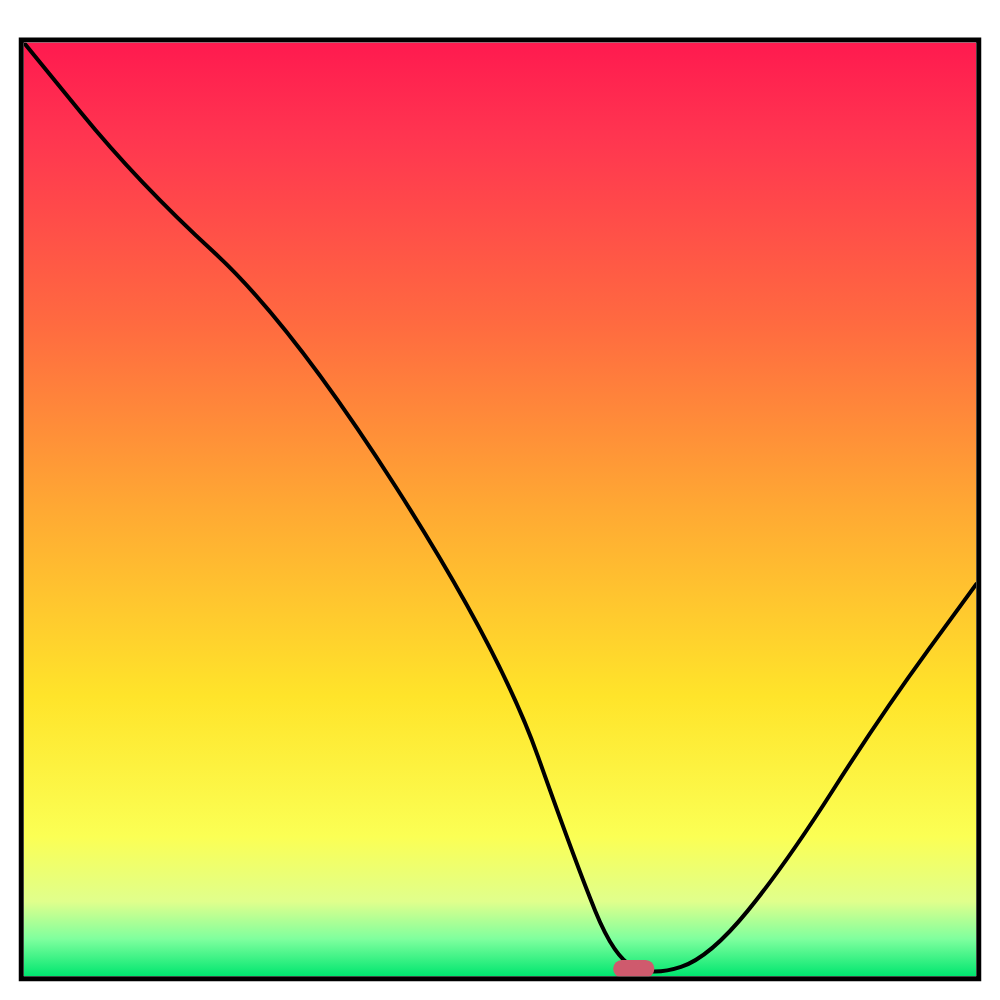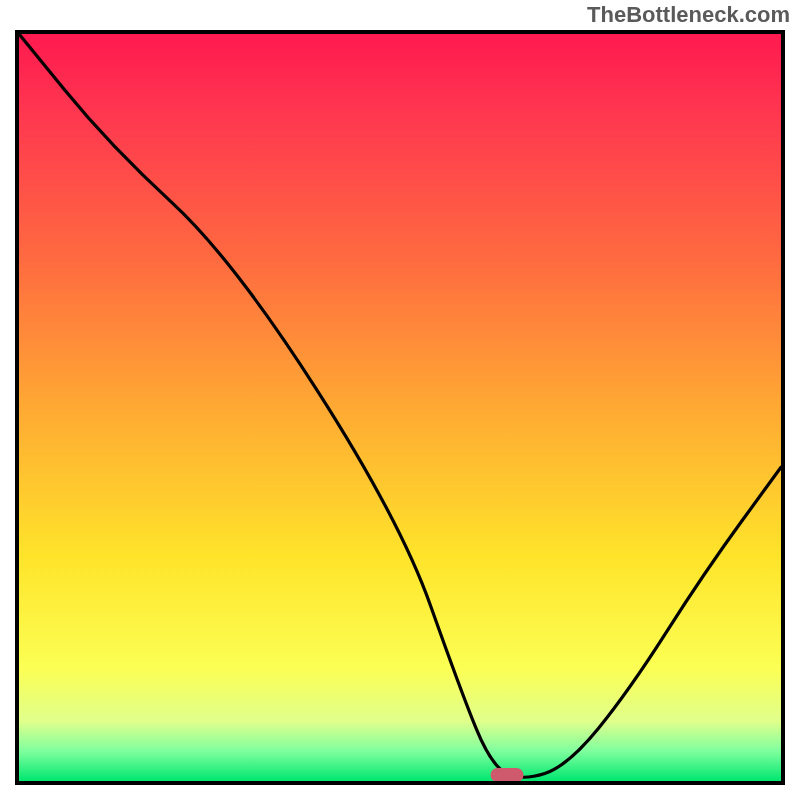--- a/index.html
+++ b/index.html
@@ -68,21 +68,20 @@
     border-radius: 7px;
     background: #cf5a6d;
     transform: translate(-50%, -50%);
   }
 </style>
 </head>
 <body>
 
 <div class="stage">
 
-  <div class="watermark">TheBottleneck.com</div>
 
   <div class="plot-frame">
 
     <div class="gradient-field"></div>
 
     <svg class="curve" viewBox="0 0 762 747" preserveAspectRatio="none">
       <path id="curve-path" d="M 0 0 Q 0 0 45.72 56.025000000000034 Q 91.44 112.05000000000007 152.4 168.07500000000005 Q 213.36 224.10000000000002 297.18 354.82500000000005 Q 381 485.55 411.48 571.455 Q 441.96 657.36 457.2 694.71 Q 472.44 732.06 487.68 739.53 Q 502.92 747 525.78 739.53 Q 548.64 732.06 579.12 694.71 Q 609.6 657.36 647.7 597.5999999999999 Q 685.8000000000001 537.8399999999999 723.9000000000001 485.54999999999995 T 762 433.26" fill="none" stroke="#000" stroke-width="3.2" stroke-linejoin="round" stroke-linecap="round"></path>
     </svg>
 
     <div class="marker" id="marker" style="left: 487.68px; top: 741.024px;"></div>

